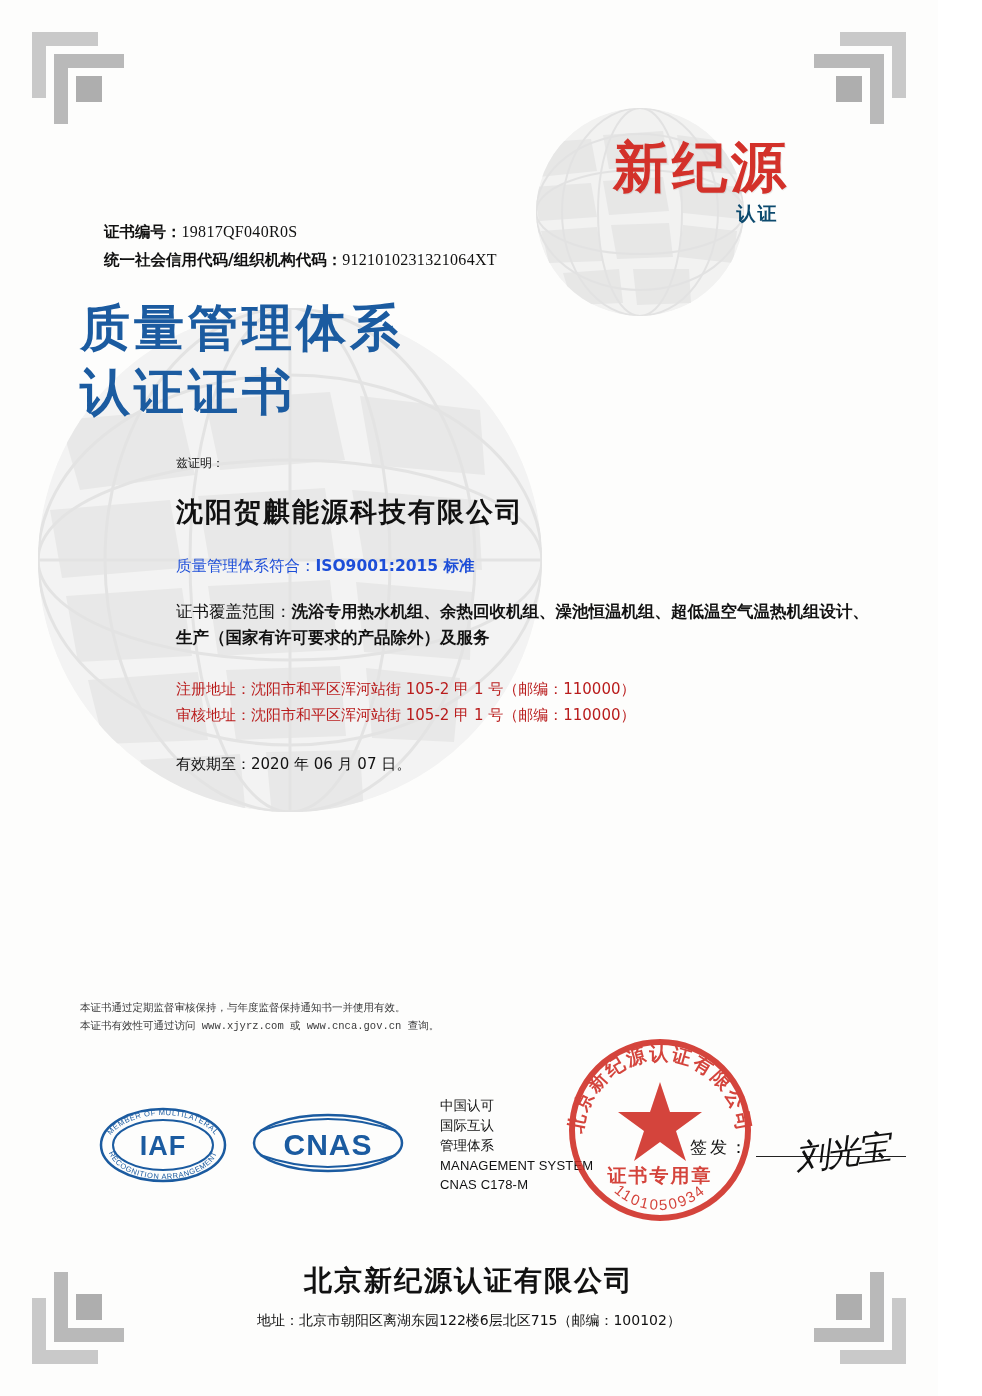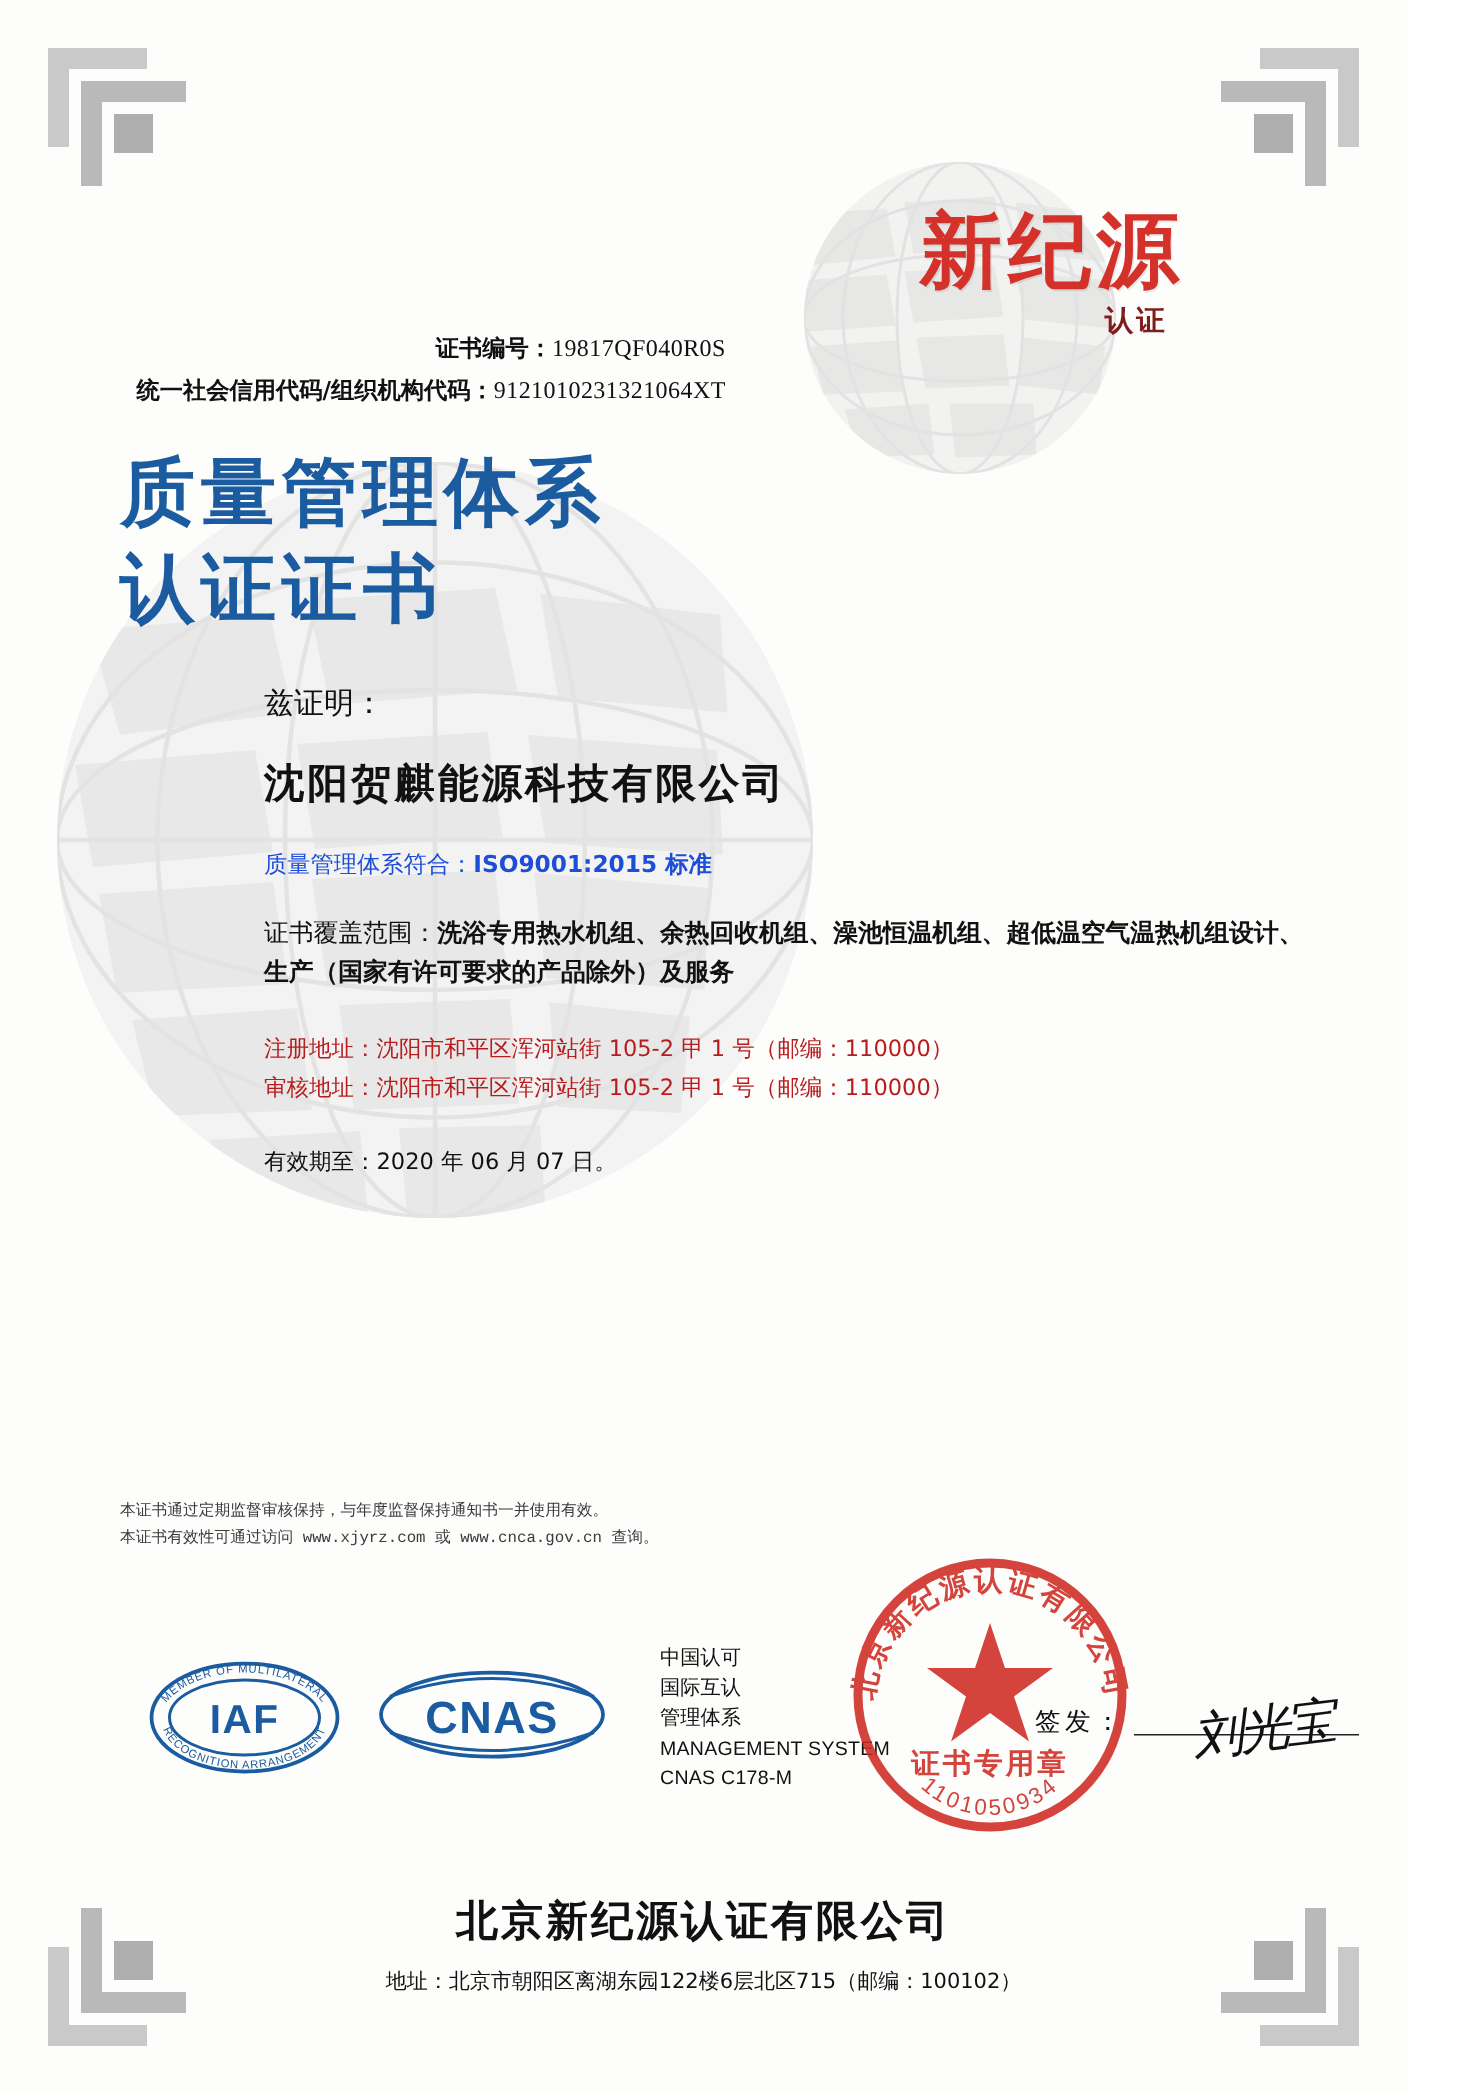--- a/index.html
+++ b/index.html
@@ -63,30 +63,29 @@
     line-height: 1;
     text-shadow: 1px 1px 0 rgba(0,0,0,0.08);
   }
   .logo-sub {
     margin-top: 6px;
     margin-left: 112px;
     font-family: Liberation Sans, sans-serif;
     font-size: 19px;
     font-weight: bold;
     letter-spacing: 2px;
-    color: #7f1d1d;
+    color: #0c4a6e;
   }
 
   
   .codes {
     position: absolute;
-    left: 91px;
+    left: 104px;
     top: 222px;
     z-index: 4;
-    text-align: right;
   }
   .code-line {
     font-family: "DejaVu Sans", sans-serif;
     font-size: 15.5px;
     color: #111;
     margin-bottom: 7px;
     white-space: nowrap;
   }
   .code-line b {
     font-weight: bold;
@@ -114,21 +113,21 @@
   
   .body-block {
     position: absolute;
     left: 176px;
     top: 455px;
     width: 700px;
     z-index: 4;
   }
   .ln-intro {
     font-family: "DejaVu Sans", sans-serif;
-    font-size: 20px;
+    font-size: 12px;
     color: #111;
     margin-bottom: 22px;
   }
   .company {
     font-family: "DejaVu Sans", sans-serif;
     font-size: 27px;
     font-weight: bold;
     color: #111;
     letter-spacing: 2px;
     margin-bottom: 26px;

